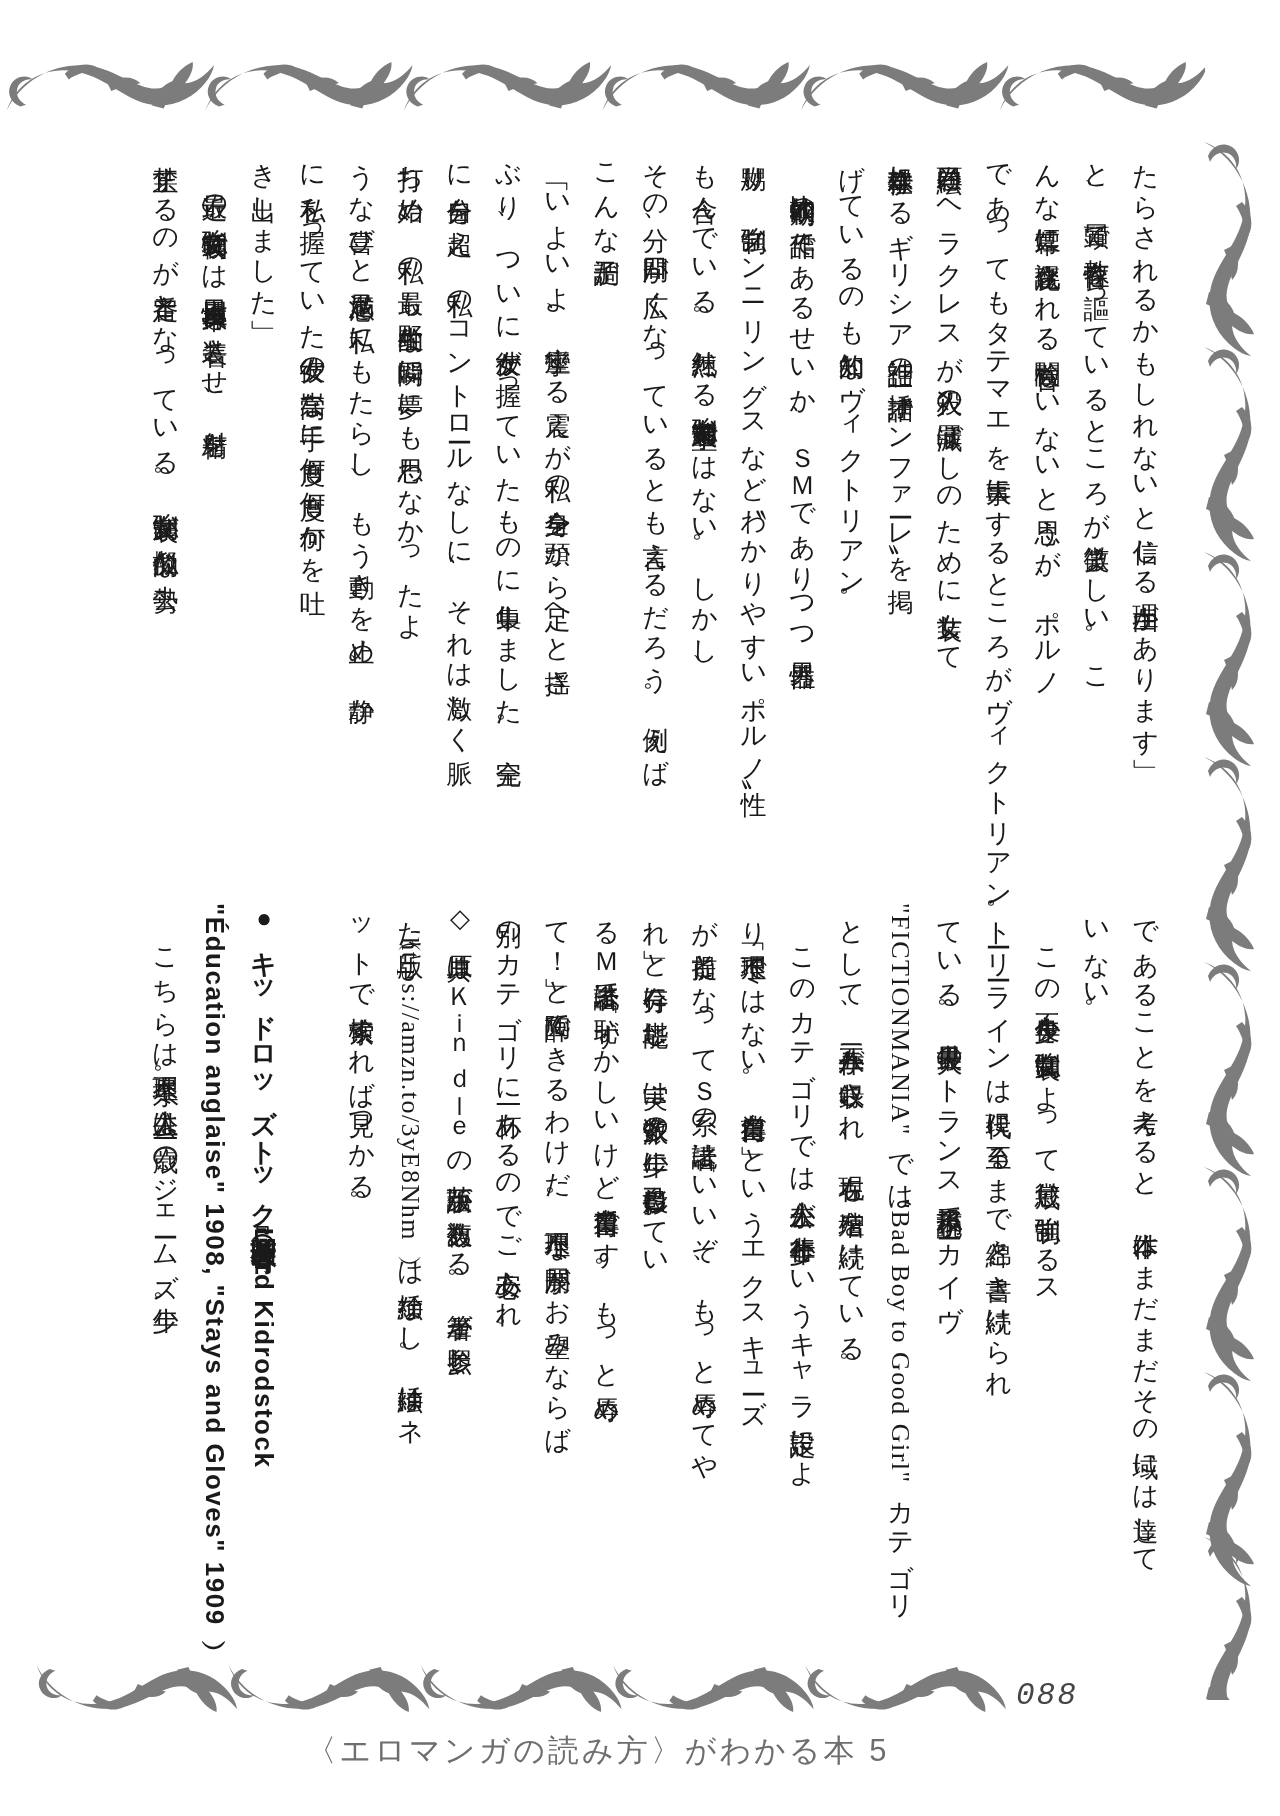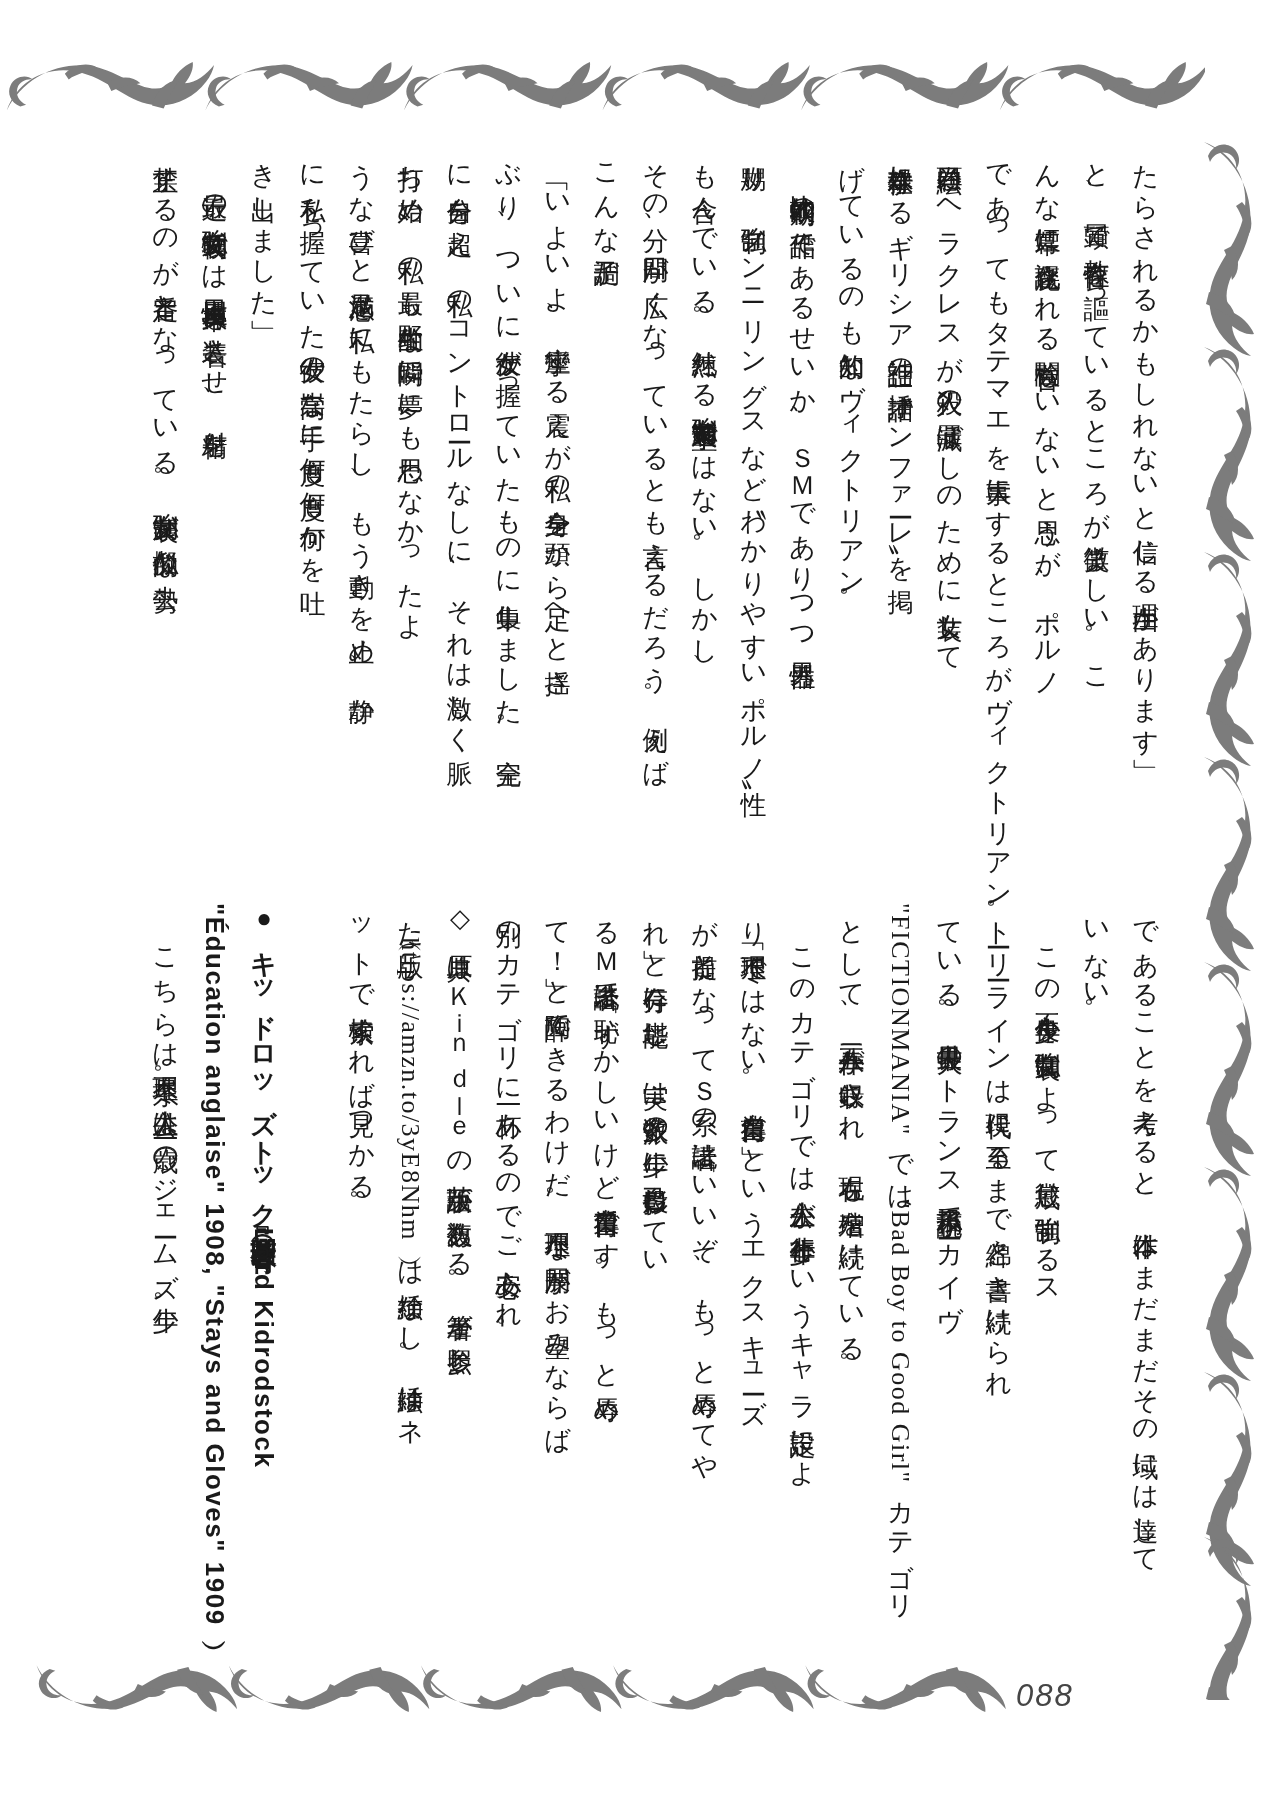--- a/index.html
+++ b/index.html
@@ -31,21 +31,21 @@
   .col { white-space: nowrap; }
   .col.indent { text-indent: 28px; }
   .col.bold {
     font-weight: bold;
     font-family: "Liberation Sans", "DejaVu Sans", sans-serif;
   }
 
   .page-number {
     position: absolute;
     left: 1016px; top: 1678px;
-    font-family: Liberation Sans, sans-serif;
+    font-family: Liberation Mono, monospace;
     font-style: italic;
     font-size: 31px;
     letter-spacing: 2px;
   }
   .footer {
     position: absolute;
     left: 0; top: 1730px;
     width: 1195px;
     text-align: center;
     font-family: "Liberation Sans", "DejaVu Sans", sans-serif;
@@ -146,14 +146,15 @@
       <div class="col">た版（https://amzn.to/3yE8Nhm）は挿絵なし。挿絵はネ</div>
       <div class="col">ットで検索すれば見つかる。</div>
       <div class="col">　</div>
       <div class="col bold">●キッドロッズトック卿『英国教育』（Lord Kidrodstock</div>
       <div class="col bold">"Éducation anglaise" 1908, "Stays and Gloves" 1909）</div>
       <div class="col indent">こちらは理不尽系。主人公は一〇歳のジェームズ少年。</div>
     </div>
 
   <div class="page-number" style="color: rgb(69, 69, 69);">088</div>
 
+  <div class="footer" style="color: rgb(110, 110, 110);">〈エロマンガの読み方〉がわかる本 5</div>
 
 </div>
 
 </body></html>

